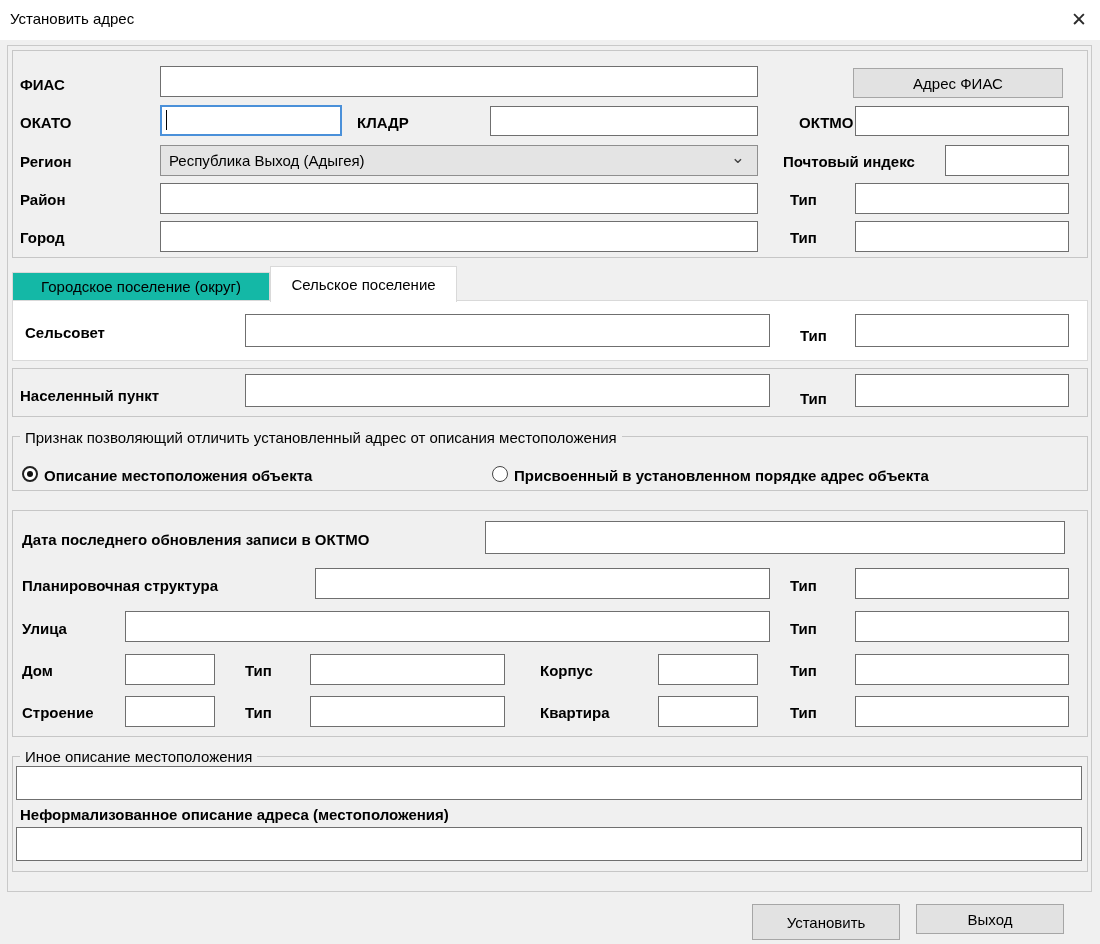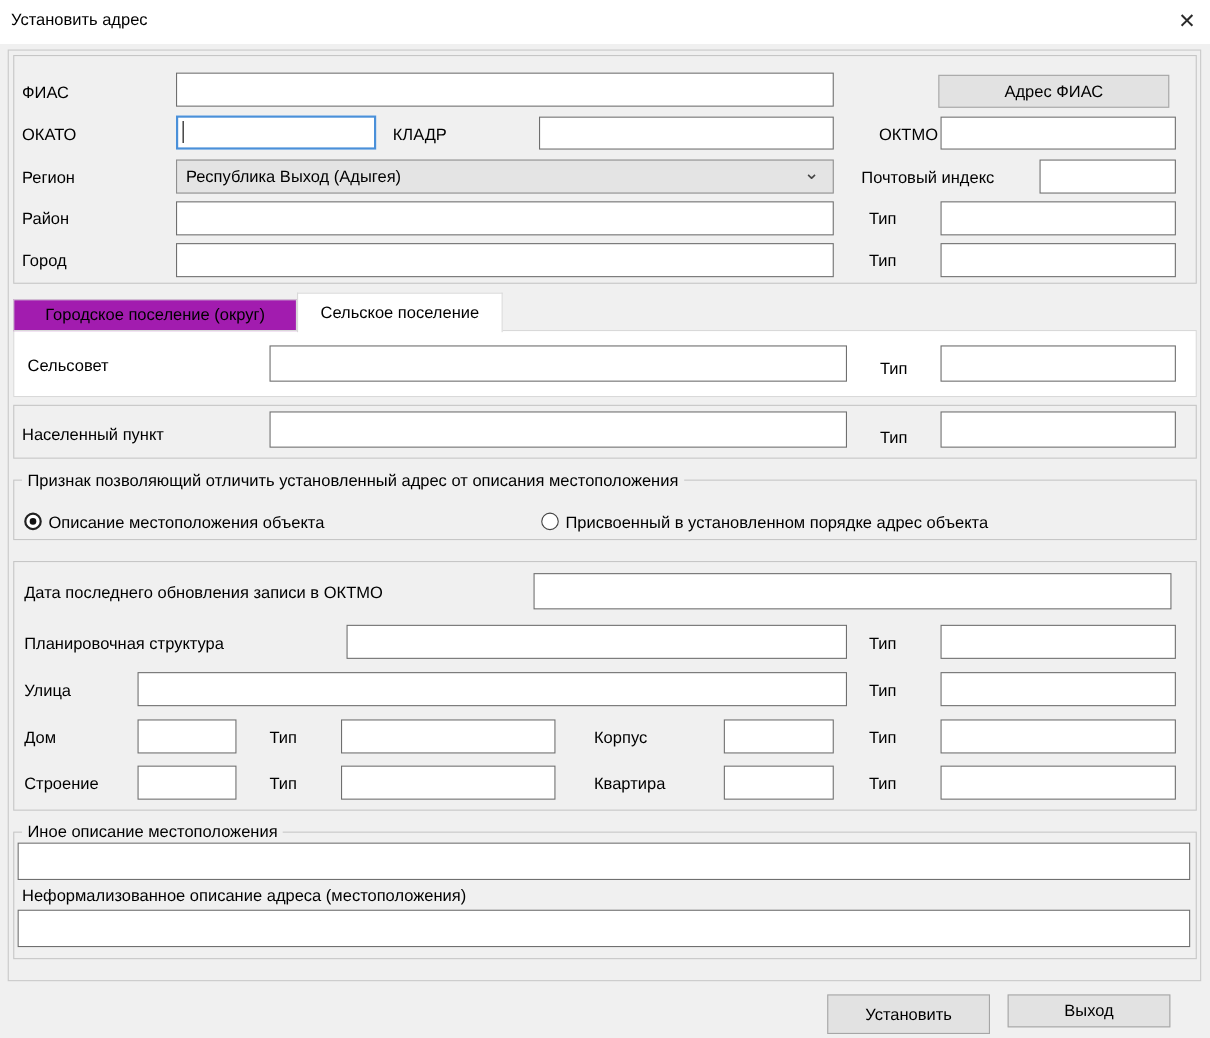--- a/index.html
+++ b/index.html
@@ -3,30 +3,30 @@
 <meta charset="utf-8">
 <style>
   html,body{margin:0;padding:0;background:#fff;font-family:"Liberation Sans",sans-serif;}
   .stage{position:relative;width:1100px;height:944px;background:#ffffff;overflow:hidden;}
   .dlg-bg{position:absolute;left:0;top:40px;width:1100px;height:904px;background:#f0f0f0;}
   .title{position:absolute;left:10px;top:10px;font-size:15px;color:#000;}
   .close{position:absolute;left:1064px;top:5px;width:30px;height:28px;display:flex;align-items:center;justify-content:center;font-size:19px;color:#2b2b2b;cursor:default;}
   .frame{position:absolute;border:1px solid #c9c9c9;background:#f0f0f0;box-sizing:border-box;}
   .sect{position:absolute;border:1px solid #c6c6c6;box-sizing:border-box;background:#f0f0f0;}
   .sect.white{background:#ffffff;border-color:#d9d9d9;}
-  .lbl{position:absolute;font-size:15px;color:#000;white-space:nowrap;line-height:1.15;}
+  .lbl{position:absolute;font-size:15px;color:#000;white-space:nowrap;line-height:1.15;font-weight:bold;}
   .legend{position:absolute;font-size:15px;color:#000;white-space:nowrap;background:#f0f0f0;padding:0 5px;line-height:1.15;}
   .tbx{position:absolute;background:#fff;border:1px solid #6f6f6f;box-sizing:border-box;font-size:15px;padding:2px 5px;font-family:"Liberation Sans",sans-serif;outline:none;}
   .tbx.focus{border:2px solid #4a90d9;}
   .caret{position:absolute;width:1px;height:20px;background:#000;}
   .select{position:absolute;background:#e4e4e4;border:1px solid #8f8f8f;box-sizing:border-box;display:flex;align-items:center;padding:0 8px;font-size:15px;}
   .select .chev{position:absolute;right:12px;top:1px;font-size:17px;color:#444;}
   .btn{position:absolute;background:#e2e2e2;border:1px solid #a6a6a6;box-sizing:border-box;display:flex;align-items:center;justify-content:center;font-size:15px;color:#000;cursor:default;}
   .tab{position:absolute;box-sizing:border-box;display:flex;align-items:center;justify-content:center;font-size:15px;}
-  .tab.inactive{background:#a21caf;border:1px solid #d9d9d9;z-index:1;}
+  .tab.inactive{background:#14b8a6;border:1px solid #d9d9d9;z-index:1;}
   .tab.active{background:#ffffff;border:1px solid #d9d9d9;border-bottom:none;z-index:3;justify-content:center;}
   .radio{position:absolute;width:16px;height:16px;border-radius:50%;background:#fff;box-sizing:border-box;}
   .radio.sel{border:2px solid #222;}
   .radio.unsel{border:1px solid #444;}
   .radio .dot{position:absolute;left:3px;top:3px;width:6px;height:6px;border-radius:50%;background:#111;}
 </style>
 </head>
 <body>
 
 <div class="stage">

